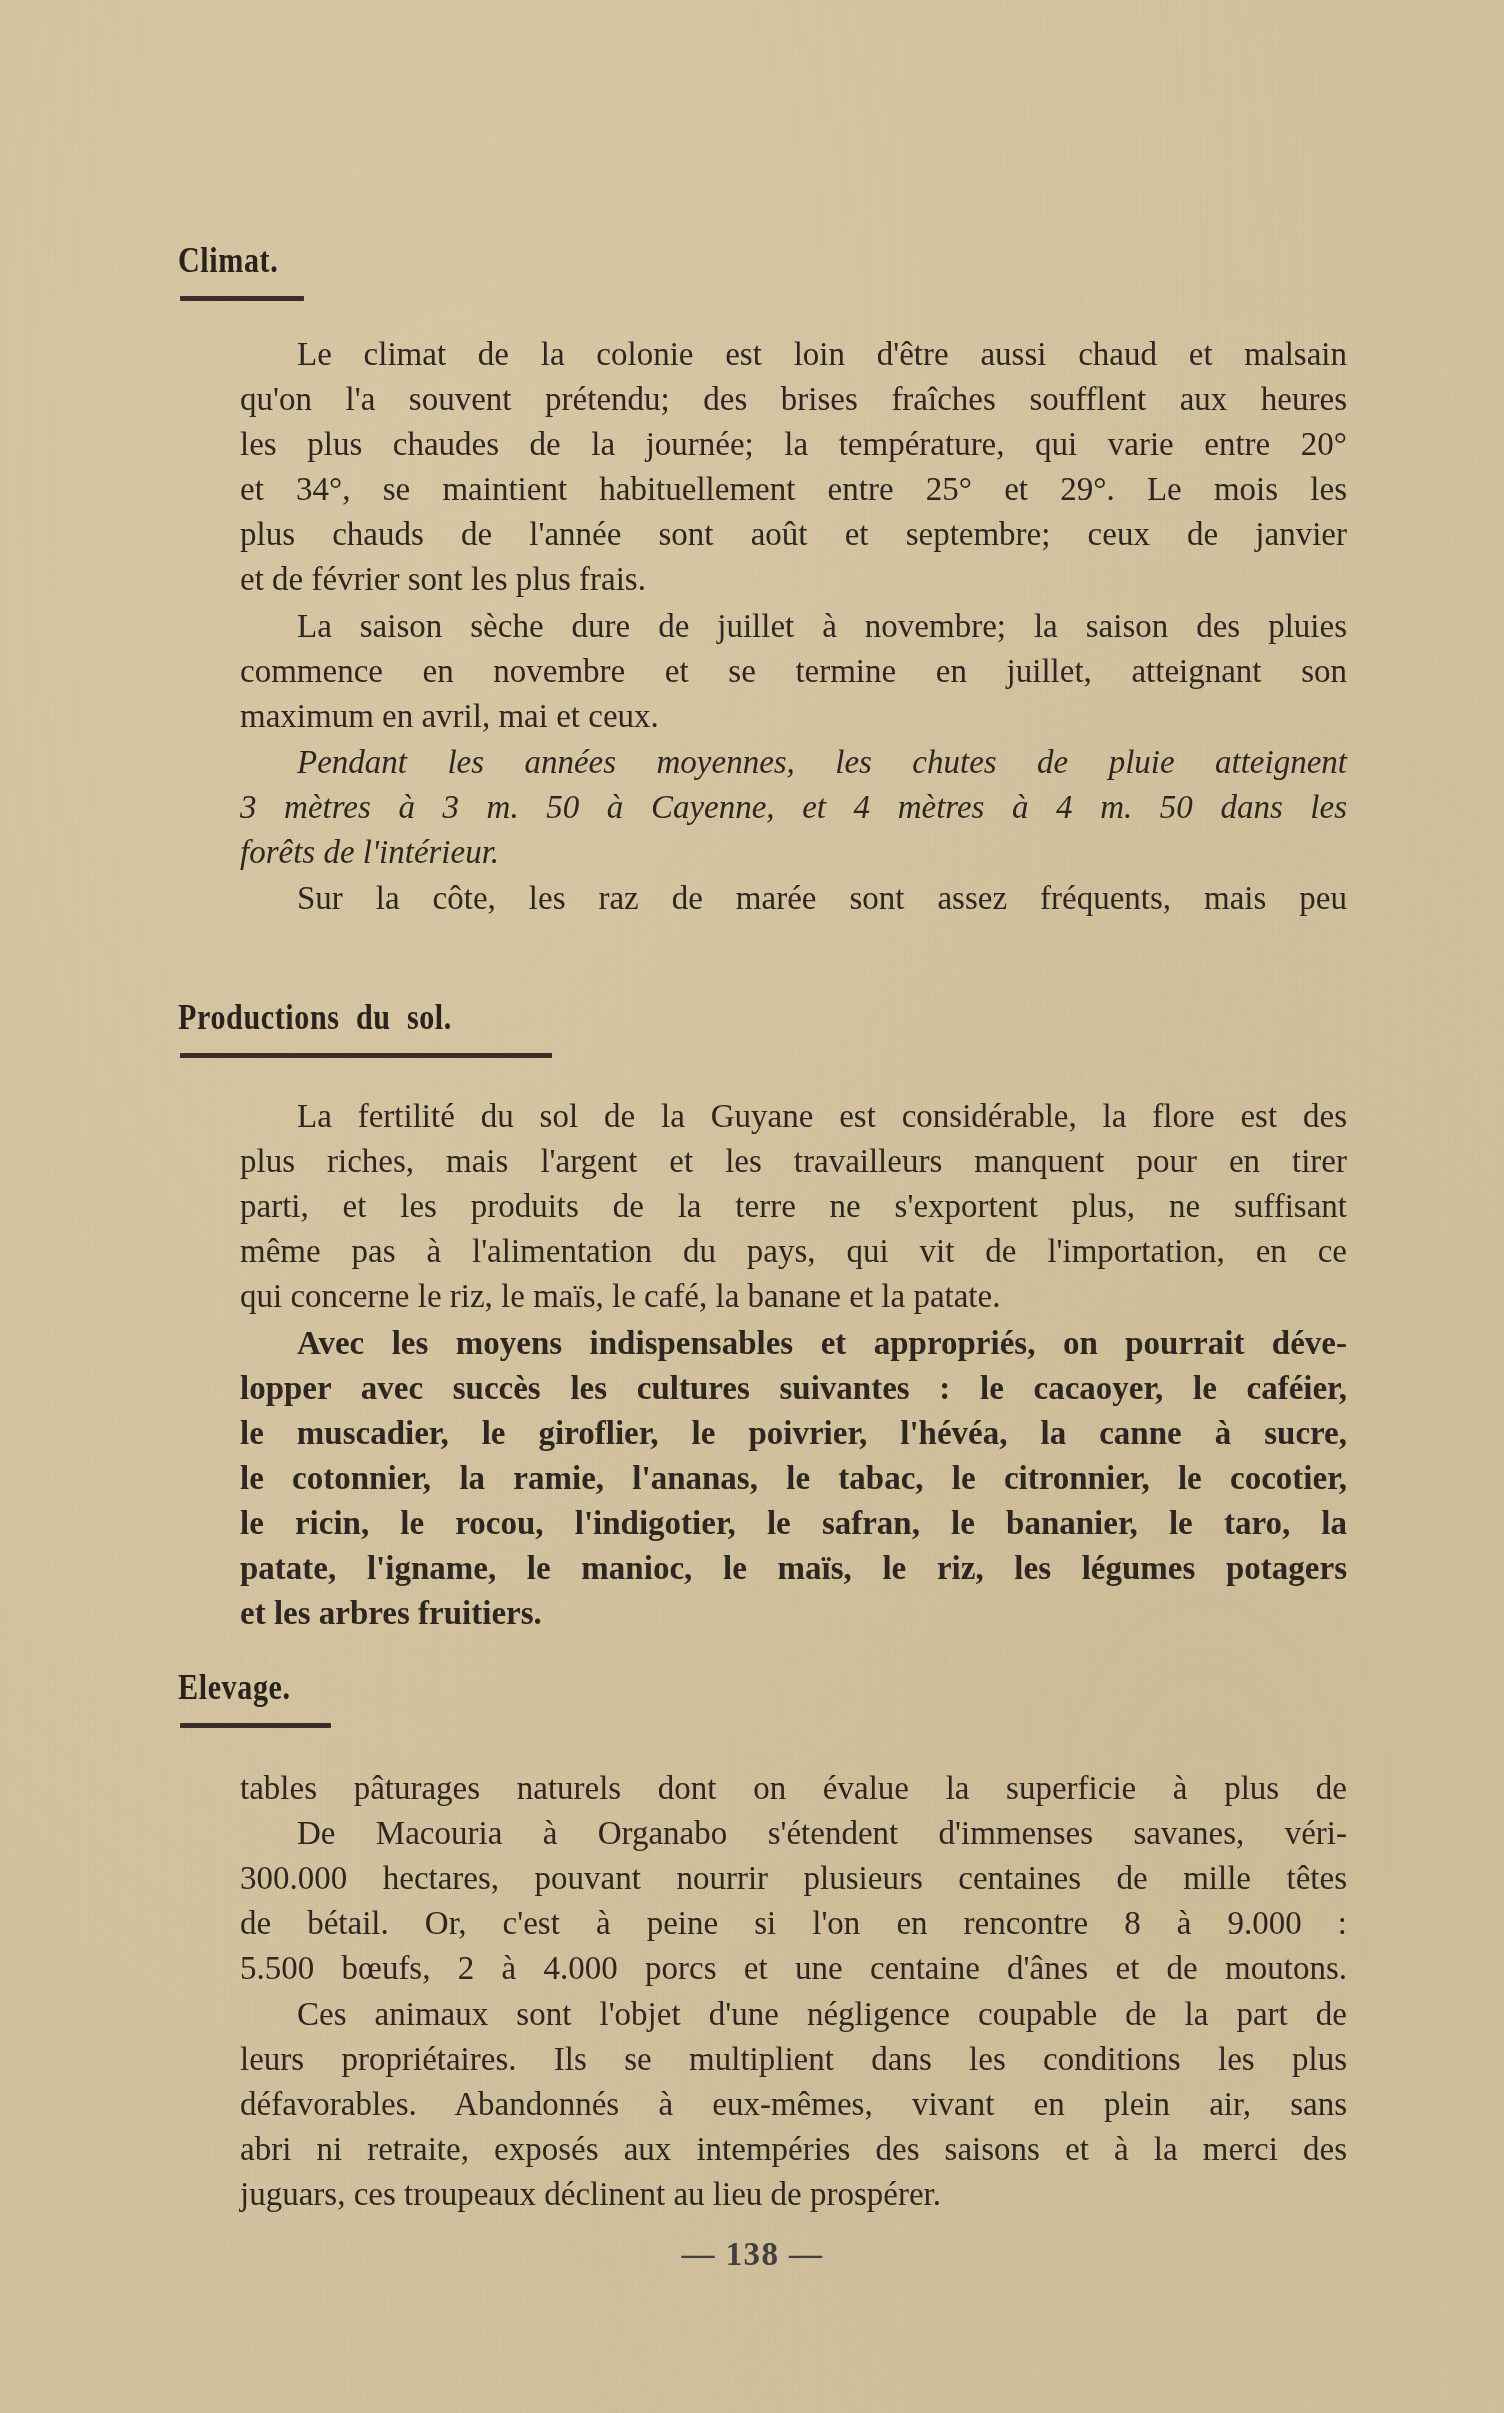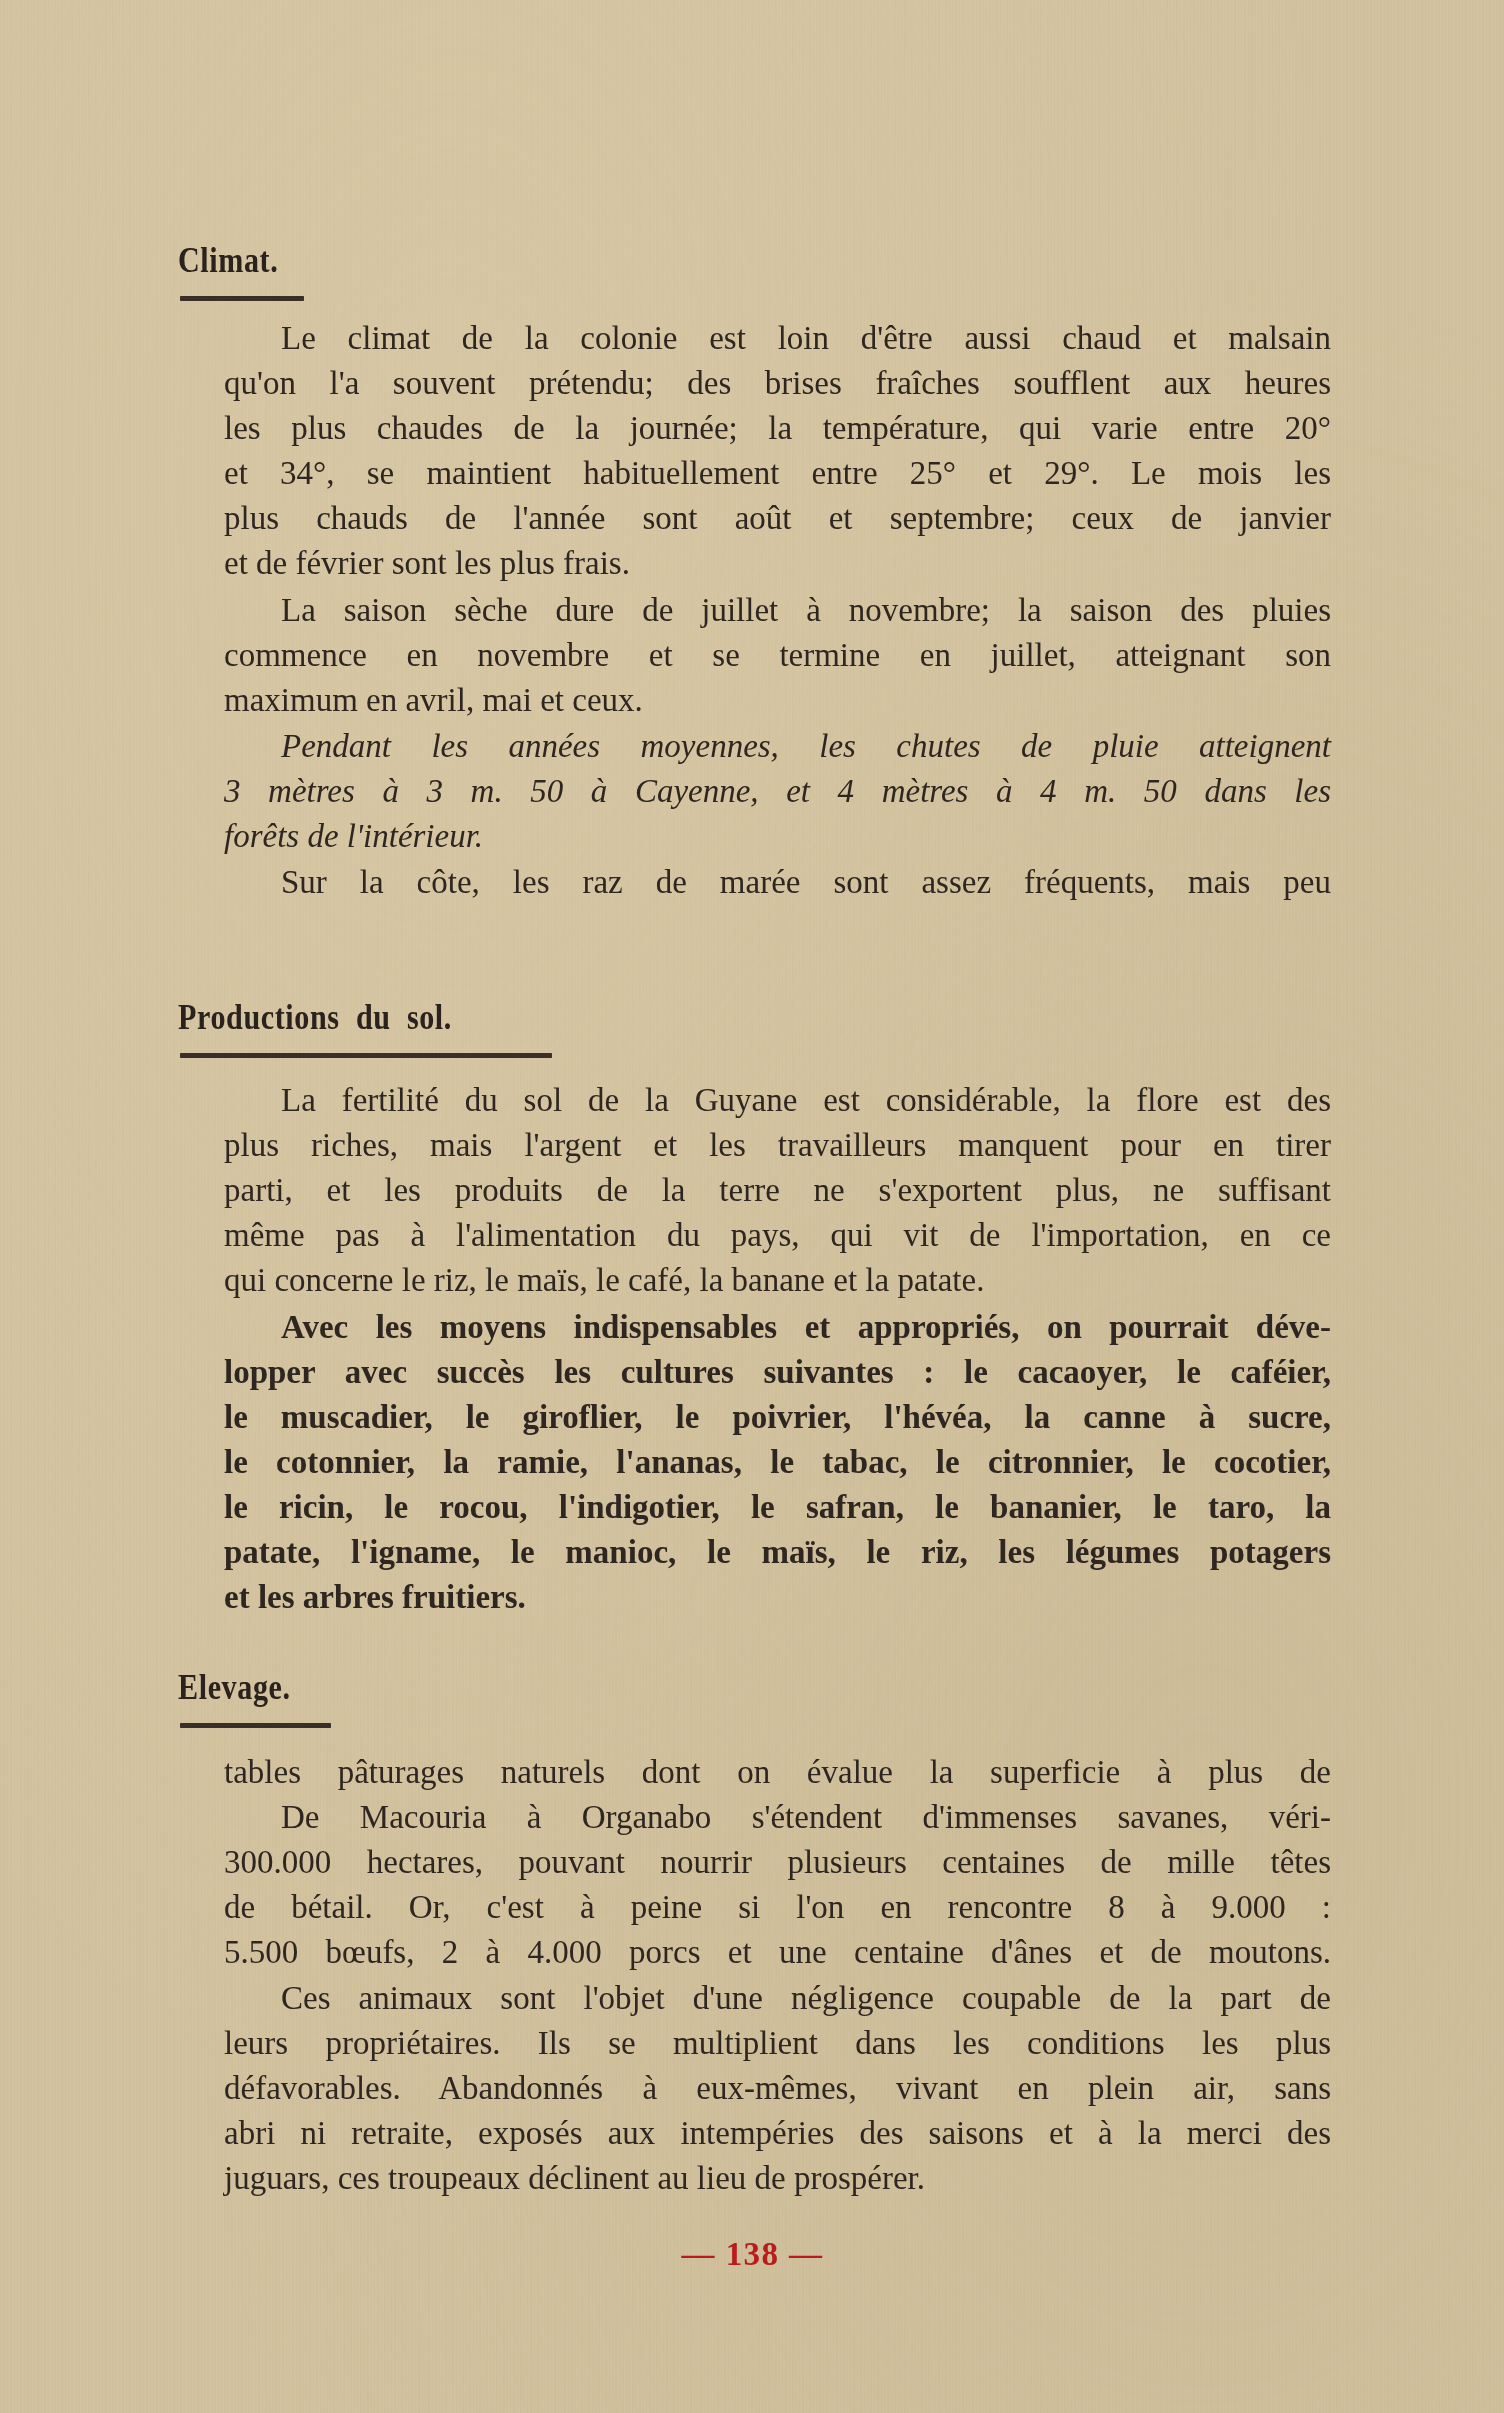--- a/index.html
+++ b/index.html
@@ -46,21 +46,21 @@
       border-radius: 0.7px;
     }
     .para {
       position: absolute;
       left: 224px;
       width: 1107px;
       font-family: "Liberation Serif", serif;
       font-size: 33px;
       line-height: 45px;
       color: #2e2620;
-      margin: 0;
+      margin: 16px;
     }
     .line {
       display: block;
       text-align: justify;
       text-align-last: justify;
       white-space: nowrap;
       height: 45px;
       overflow: visible;
     }
     .line.first {
@@ -78,21 +78,21 @@
     }
     .page-number {
       position: absolute;
       left: 0;
       width: 1505px;
       top: 2236px;
       text-align: center;
       font-family: "Liberation Serif", serif;
       font-weight: bold;
       font-size: 33px;
-      color: #b91c1c;
+      color: #404040;
       letter-spacing: 1.4px;
     }
   </style>
 </head>
 <body>
 
 <div class="page">
 
   <h2 class="section-heading" style="top:243px;">Climat.</h2>
   <div class="heading-rule" style="top:296px; width:124px;"></div>

